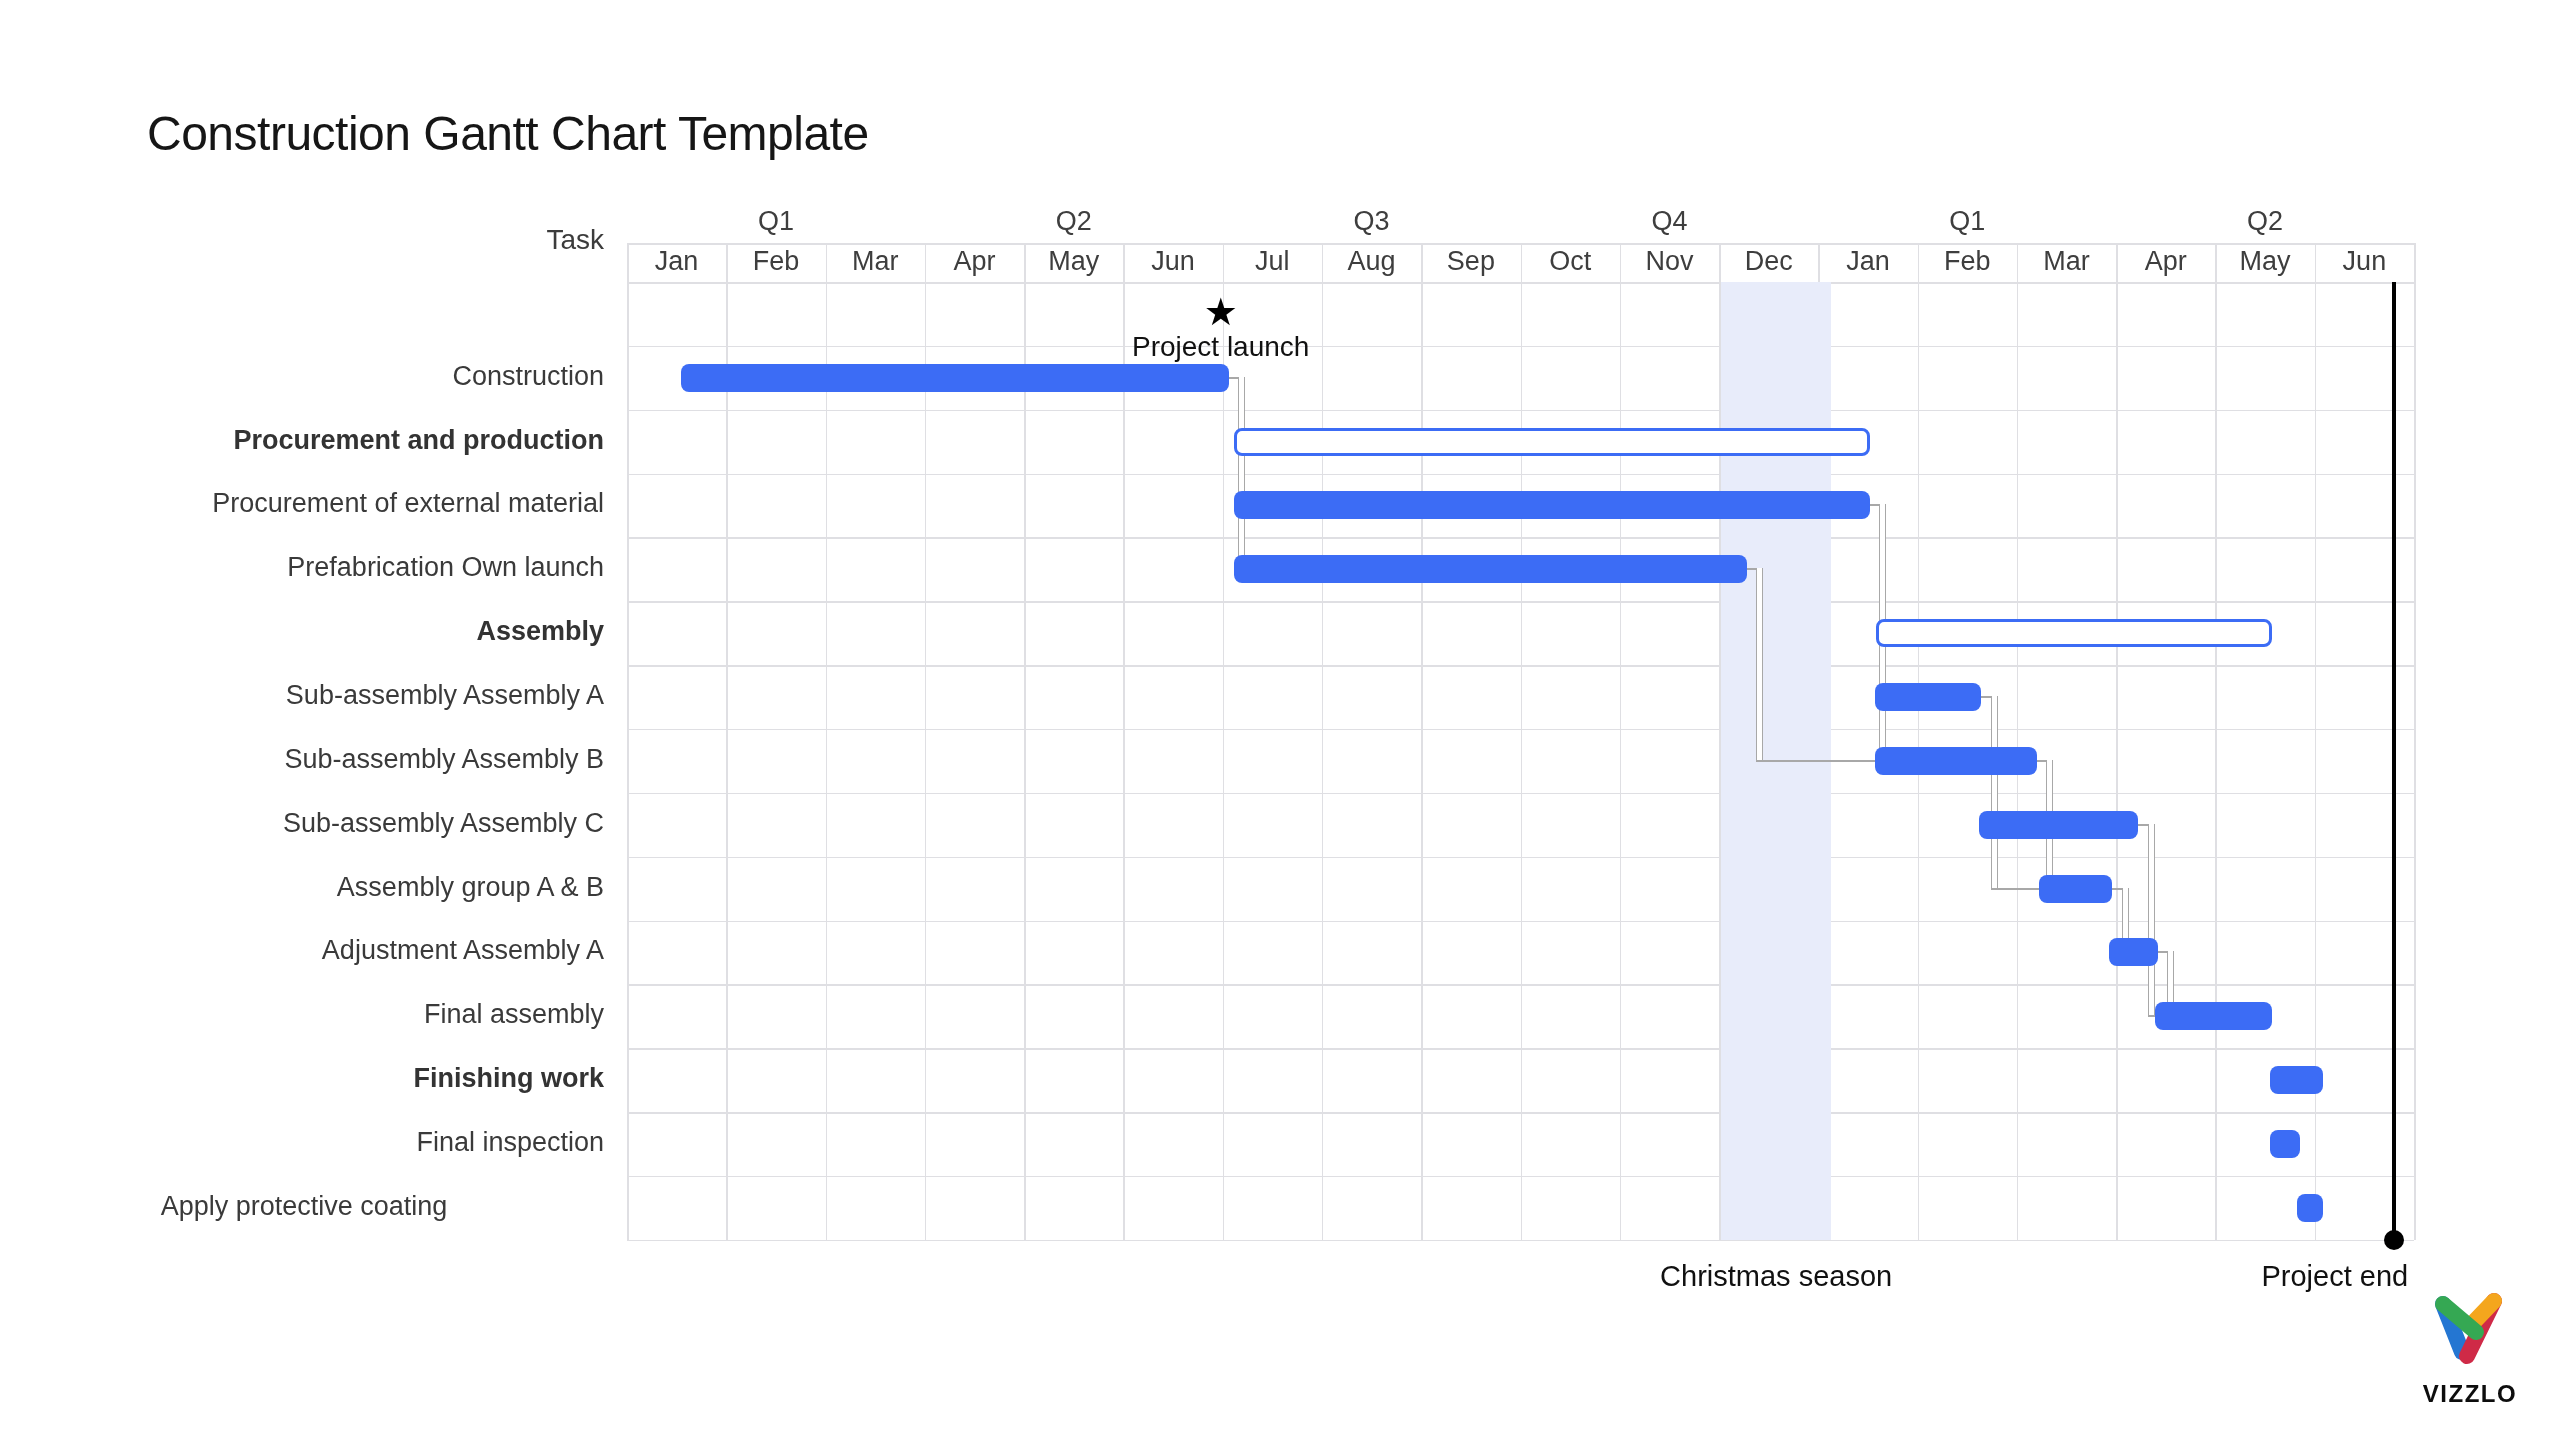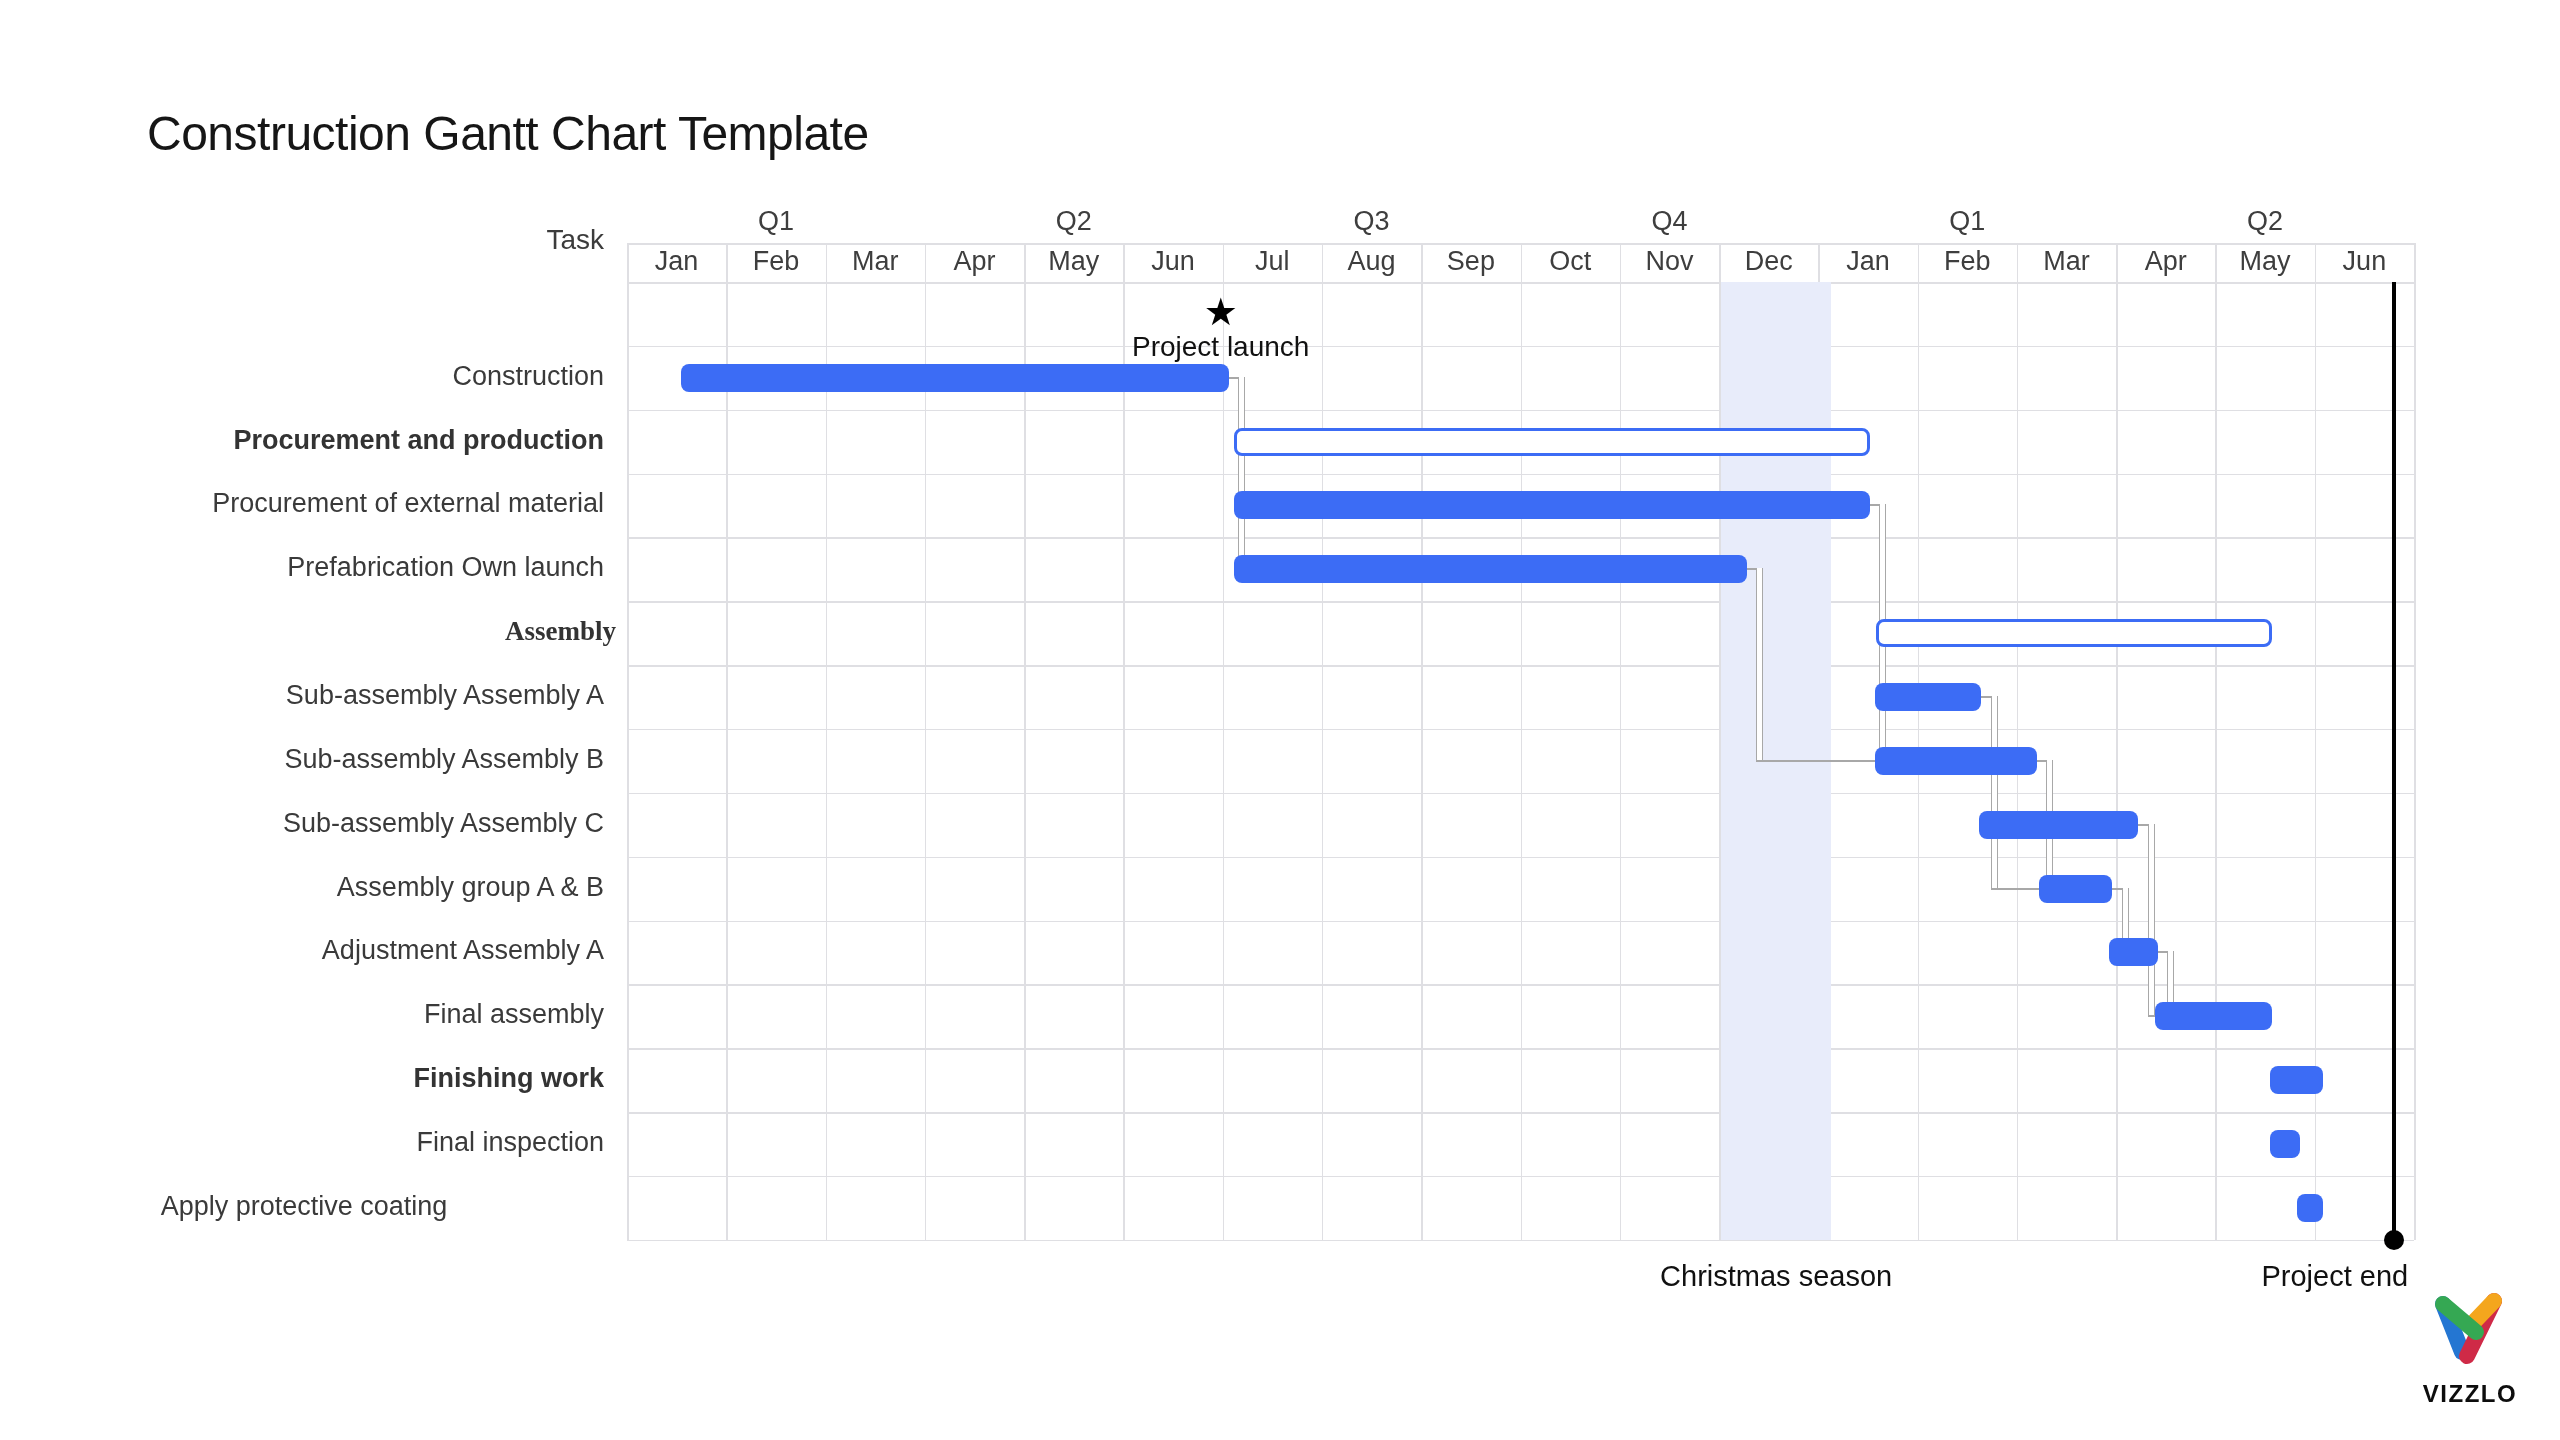--- a/index.html
+++ b/index.html
@@ -164,21 +164,21 @@
     <div class="abs conn-v" style="left: 2167.4px; top: 951.425px; height: 65.85px; z-index: 3;"></div>
     <div class="abs conn-h" style="left: 2154.92px; top: 1015.27px; width: 19.4784px; z-index: 3;"></div>
     <div class="abs tasklabel" style="left: 4px; top: 360.775px; z-index: 5; text-align: right;">Construction</div>
     <div class="abs bar" style="left: 680.611px; top: 363.775px; width: 548.026px; z-index: 4;"></div>
     <div class="abs tasklabel bold" style="left: 4px; top: 424.625px; z-index: 5;">Procurement and production</div>
     <div class="abs bar outline" style="left: 1233.6px; top: 427.625px; width: 636.385px; z-index: 4;"></div>
     <div class="abs tasklabel" style="left: 4px; top: 488.475px; z-index: 5;">Procurement of external material</div>
     <div class="abs bar" style="left: 1233.6px; top: 491.475px; width: 636.385px; z-index: 4;"></div>
     <div class="abs tasklabel" style="left: 4px; top: 552.325px; z-index: 5;">Prefabrication Own launch</div>
     <div class="abs bar" style="left: 1233.6px; top: 555.325px; width: 513.278px; z-index: 4;"></div>
-    <div class="abs tasklabel bold" style="left: 16px; top: 616.175px; z-index: 5; font-family: Liberation Serif, serif;">Assembly</div>
+    <div class="abs tasklabel bold" style="left: 4px; top: 616.175px; z-index: 5;">Assembly</div>
     <div class="abs bar outline" style="left: 1875.94px; top: 619.175px; width: 396.127px; z-index: 4;"></div>
     <div class="abs tasklabel" style="left: 4px; top: 680.025px; z-index: 5;">Sub-assembly Assembly A</div>
     <div class="abs bar" style="left: 1874.95px; top: 683.025px; width: 106.23px; z-index: 4;"></div>
     <div class="abs tasklabel" style="left: 4px; top: 743.875px; z-index: 5;">Sub-assembly Assembly B</div>
     <div class="abs bar" style="left: 1874.95px; top: 746.875px; width: 161.826px; z-index: 4;"></div>
     <div class="abs tasklabel" style="left: 4px; top: 807.725px; z-index: 5;">Sub-assembly Assembly C</div>
     <div class="abs bar" style="left: 1979.19px; top: 810.725px; width: 158.848px; z-index: 4;"></div>
     <div class="abs tasklabel" style="left: 4px; top: 871.575px; z-index: 5;">Assembly group A &amp; B</div>
     <div class="abs bar" style="left: 2038.76px; top: 874.575px; width: 73.4672px; z-index: 4;"></div>
     <div class="abs tasklabel" style="left: 4px; top: 935.425px; z-index: 5;">Adjustment Assembly A</div>

